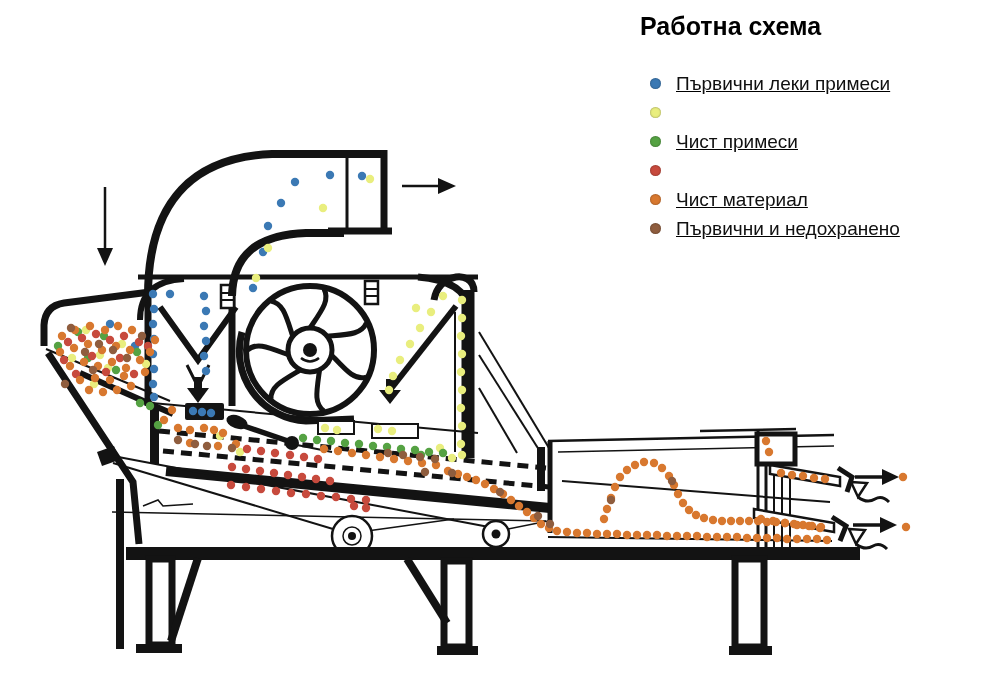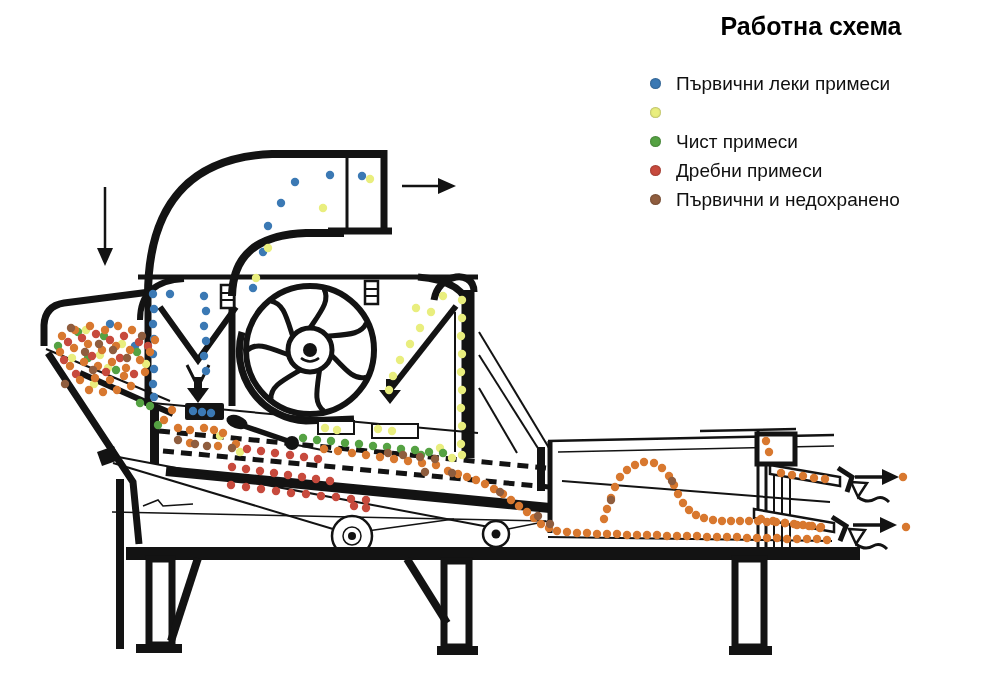--- a/index.html
+++ b/index.html
@@ -3,23 +3,23 @@
 <meta charset="utf-8">
 <style>
   html,body{margin:0;padding:0;background:#fff;}
   .stage{position:relative;width:985px;height:673px;background:#fff;overflow:hidden;
          font-family:"Liberation Sans",sans-serif;}
   #machine-svg{position:absolute;left:0;top:0;}
   .k{stroke:#131313;fill:none;}
   .kf{fill:#131313;stroke:none;}
   .wf{fill:#ffffff;stroke:#131313;}
   .legend{position:absolute;left:632px;top:12px;width:350px;}
-  .legend h1{margin:0 0 28px 8px;font-size:25px;font-weight:700;color:#000;text-align:center;}
+  .legend h1{margin:0 0 28px 8px;font-size:25px;font-weight:700;color:#000;}
   .legend ul{list-style:none;margin:0;padding:0 0 0 18px;}
-  .legend li{display:flex;align-items:center;height:29px;}
+  .legend li{display:flex;align-items:center;height:29px;text-decoration:underline;}
   .legend .dot{width:11px;height:11px;border-radius:50%;margin-right:15px;flex:0 0 auto;
                box-shadow:inset 0 0 2px rgba(0,0,0,.45);}
   .legend .lbl{font-size:19px;color:#101010;white-space:nowrap;}
 </style>
 </head>
 <body>
 
 <div class="stage">
 
   <svg id="machine-svg" width="985" height="673" viewBox="0 0 985 673">
@@ -496,21 +496,24 @@
         </li>
         <li>
           <span class="dot" style="background: rgb(233, 238, 126);"></span>
         </li>
         <li>
           <span class="dot" style="background: rgb(85, 162, 67);"></span>
           <span class="lbl">Чист примеси</span>
         </li>
         <li>
           <span class="dot" style="background: rgb(199, 74, 61);"></span>
-          <span class="lbl">Дребни примеси</span>
+        </li>
+        <li>
+          <span class="dot" style="background: rgb(216, 120, 47);"></span>
+          <span class="lbl">Чист материал</span>
         </li>
         <li>
           <span class="dot" style="background: rgb(143, 93, 62);"></span>
           <span class="lbl">Първични и недохранено</span>
         </li>
       </ul>
   </div>
 </div>
 
 </body></html>

